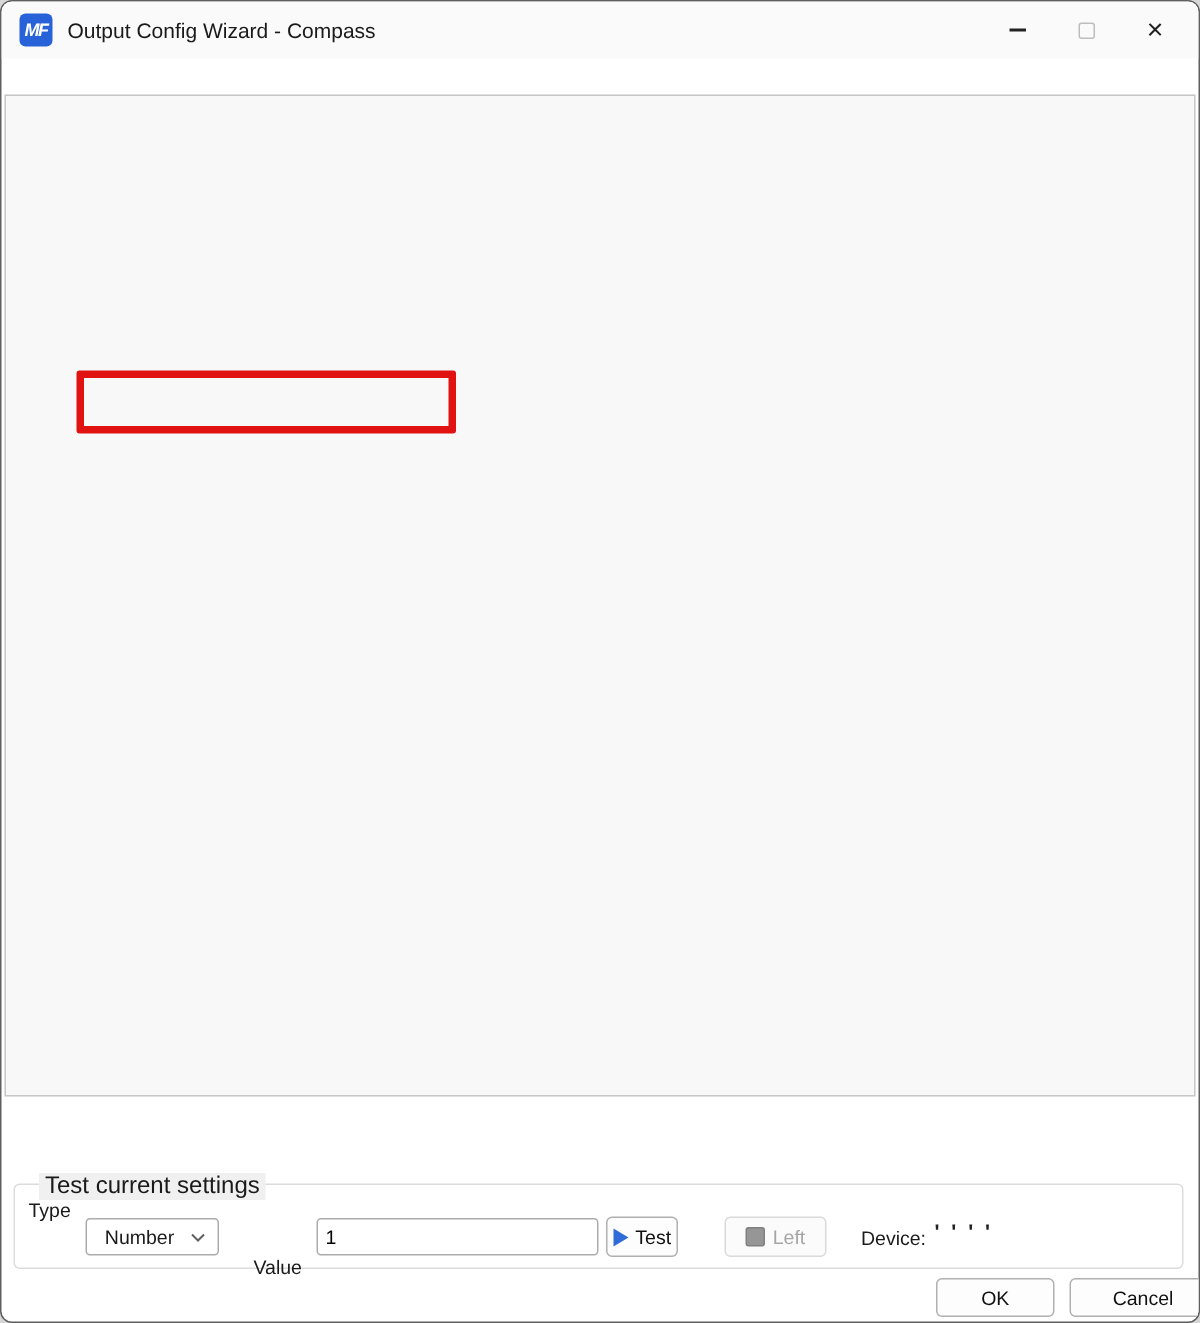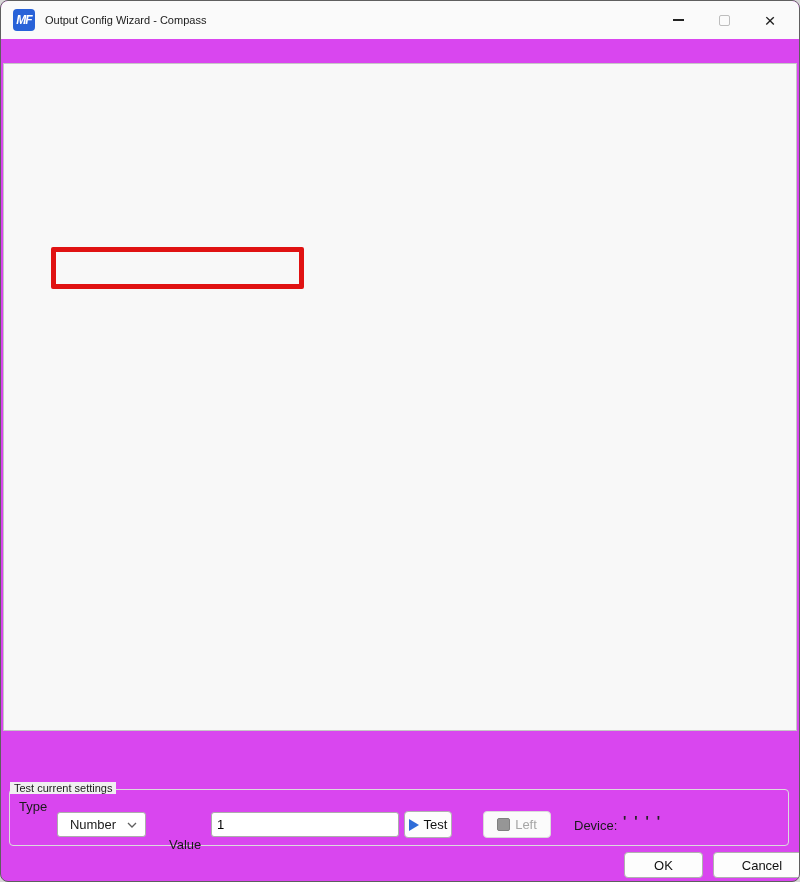--- a/index.html
+++ b/index.html
@@ -1,46 +1,46 @@
 <!DOCTYPE html>
 <html><head>
 <meta charset="utf-8">
 <style>
   html,body { margin:0; padding:0; background:#d7d7d7; }
   * { box-sizing:border-box; }
   body { width:800px; height:882px; font-family:"Liberation Sans", sans-serif; color:#1a1a1a; }
   #window {
-    position:relative; width:800px; height:882px; background:#d946ef;
+    position:relative; width:800px; height:882px; background:#ffffff;
     border:1px solid #5f5f5f; border-radius:8px; overflow:hidden;
   }
   
   .titlebar { position:absolute; left:0; top:0; width:100%; height:38px; background:#fafafa; }
   .appicon { position:absolute; left:12px; top:8px; width:22px; height:22px; background:#2862d8;
     border-radius:4px; color:#fff; font-weight:bold; font-style:italic; font-size:12px;
     display:flex; align-items:center; justify-content:center; letter-spacing:-1px; }
-  .wtitle { position:absolute; left:44px; top:0; height:38px; line-height:38px; font-size:11px; }
+  .wtitle { position:absolute; left:44px; top:0; height:38px; line-height:38px; font-size:14px; }
   .wcontrols { position:absolute; right:6px; top:0; height:38px; display:flex; }
   .wc { width:46px; height:38px; display:flex; align-items:center; justify-content:center; }
   .glyph-min { width:11px; height:1.5px; background:#222; }
   .glyph-max { width:11px; height:11px; border:1.2px solid #bdbdbd; border-radius:2px; }
   .glyph-close { font-size:19px; color:#222; line-height:1; }
   
   .tabstrip { position:absolute; left:2px; top:40px; height:23px; display:flex; align-items:flex-end; z-index:5; }
   .tab { height:22px; line-height:20px; padding:0 9px; font-size:12.5px; background:#f1f1f1;
     border:1px solid #bdbdbd; margin-right:1px; }
   .tab.sel { height:25px; line-height:23px; background:#f8f8f8; border-color:#bdbdbd;
     border-bottom:none; margin-bottom:-1px; padding:0 11px; }
   .tabpage { position:absolute; left:2px; top:62px; width:794px; height:668px;
     background:#f8f8f8; border:1px solid #c6c6c6; z-index:1; }
   
   .abs { position:absolute; }
   .txt { font-size:13px; }
   .rlabel { position:absolute; width:128px; text-align:right; font-size:13px; }
   .group { position:absolute; border:1px solid #dcdcdc; border-radius:4px; }
-  .legend { position:absolute; top:-8px; left:0; background:#f8f8f8; padding:0 4px; font-size:11px; }
+  .legend { position:absolute; top:-8px; left:16px; background:#f8f8f8; padding:0 4px; font-size:16px; }
   .legend.graybg { background:#f0f0f0; }
   .combo { position:absolute; background:#fff; border:1px solid #acacac; border-radius:3px;
     font-size:13px; padding:0 24px 0 7px; display:flex; align-items:center; }
   .combo svg { position:absolute; right:8px; top:50%; transform:translateY(-50%); }
   .tinput { position:absolute; background:#fff; border:1px solid #acacac; border-radius:3px;
     font-size:13px; font-family:"Liberation Sans", sans-serif; padding:0 5px; outline:none; }
   .tinput.num { text-align:right; }
   .btn { position:absolute; background:#fdfdfd; border:1px solid #b0b0b0; border-radius:4px;
     font-size:13px; display:flex; align-items:center; justify-content:center; gap:5px; color:#111; cursor:default; }
   .btn.disabled { background:#fbfbfb; border-color:#dadada; color:#a6a6a6; }

